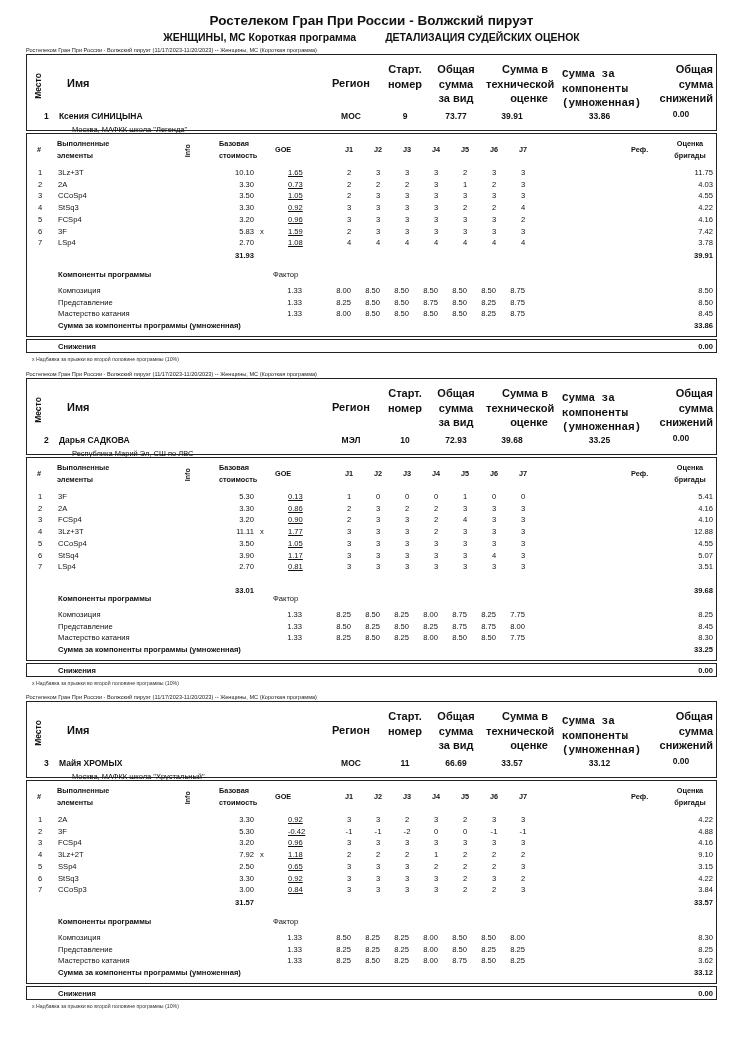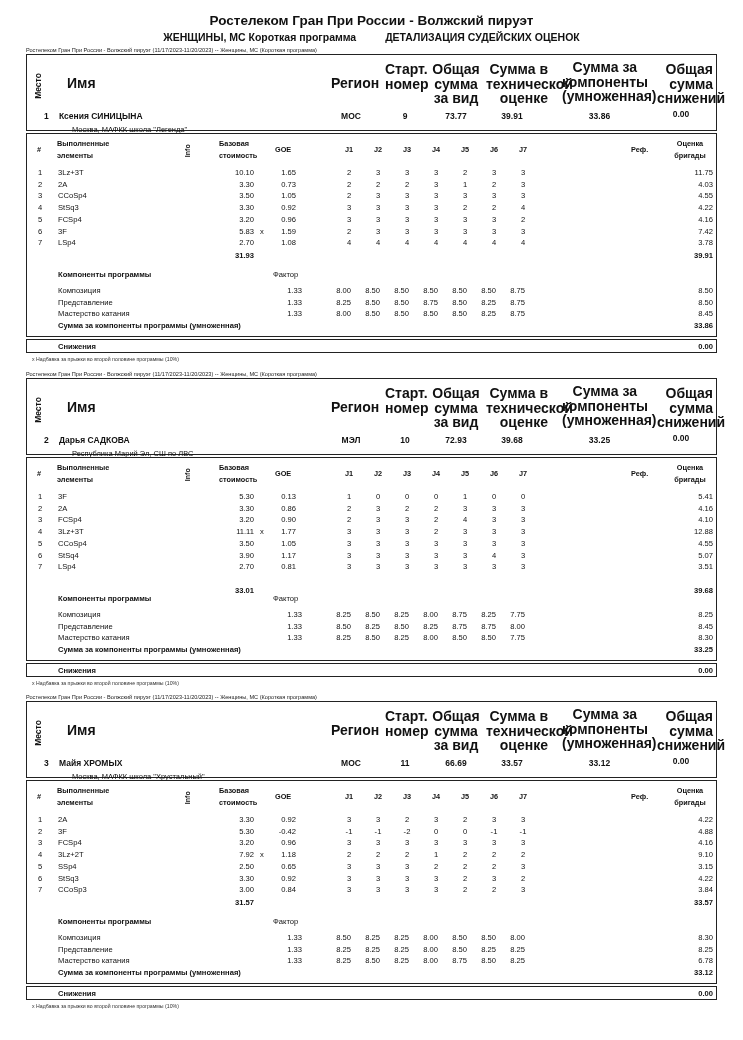--- a/index.html
+++ b/index.html
@@ -11,27 +11,27 @@
   .doc-subtitle span + span { margin-left: 26px; }
 
   .skater { position: absolute; left: 26px; width: 691px; }
   .s1 { top: 47px; } .s2 { top: 371px; } .s3 { top: 694px; }
 
   .event-line { position: absolute; top: 0; left: 0; font-size: 5.6px; white-space: nowrap; color: #222; }
 
   .hdr-box { position: absolute; top: 7px; left: 0; width: 691px; height: 77px; border: 1.5px solid #222; }
   .place-label { position: absolute; left: 3px; top: 14px; width: 14px; height: 36px; }
   .place-label span { position: absolute; left: -10px; top: 12px; width: 36px; transform: rotate(-90deg); font-weight: bold; font-size: 8.5px; text-align: center; }
-  .col-h { position: absolute; font-weight: bold; font-size: 14px; line-height: 14.5px; }
+  .col-h { position: absolute; font-weight: bold; font-size: 11px; line-height: 14.5px; }
   .col-h.name { left: 40px; top: 21px; }
   .col-h.region { left: 304px; top: 21px; width: 40px; text-align: center; }
   .col-h.start { left: 358px; top: 7px; width: 40px; text-align: center; }
   .col-h.total { left: 404px; top: 7px; width: 50px; text-align: center; }
   .col-h.tes { left: 459px; top: 7px; width: 62px; text-align: right; }
-  .col-h.pcs { left: 535px; top: 5px; width: 75px; text-align: right; }
+  .col-h.pcs { left: 535px; top: 12px; width: 75px; text-align: left; font-family: Liberation Mono, monospace; }
   .col-h.ded { left: 630px; top: 7px; width: 56px; text-align: right; }
 
   .sk-val { position: absolute; top: 56px; font-weight: bold; font-size: 8.5px; }
   .sk-place { left: 17px; }
   .sk-name { left: 32px; }
   .sk-region { left: 304px; width: 40px; text-align: center; }
   .sk-start { left: 368px; width: 20px; text-align: center; }
   .sk-total { left: 404px; width: 50px; text-align: center; }
   .sk-tes { left: 459px; width: 52px; text-align: center; }
   .sk-pcs { left: 535px; width: 75px; text-align: center; }
@@ -49,21 +49,21 @@
   .h-j { top: 10px; width: 20px; text-align: center; }
   .h-ref { left: 604px; top: 10px; }
   .h-panel { left: 640px; top: 4px; text-align: center; width: 46px; }
 
   .row { position: absolute; left: 0; width: 691px; height: 12px; font-size: 7.6px; line-height: 12px; }
   .row > span { position: absolute; top: 0; }
   .c-num { left: 11px; }
   .c-elem { left: 31px; }
   .c-base { left: 190px; width: 37px; text-align: right; }
   .c-x { left: 233px; }
-  .c-goe { left: 239px; width: 30px; text-align: right; }
+  .c-goe { left: 261px; width: 30px; text-align: left; text-decoration: underline; }
   .c-j { width: 20px; text-align: center; }
   .c-panel { left: 640px; width: 46px; text-align: right; }
   .row.bold { font-weight: bold; }
 
   .comp-title { position: absolute; left: 31px; font-weight: bold; font-size: 7.6px; }
   .fact-title { position: absolute; left: 246px; font-size: 7.6px; }
   .c-fact { left: 245px; width: 30px; text-align: right; }
   .c-pj { width: 22px; text-align: right; }
   .pcs-sum { position: absolute; left: 31px; font-weight: bold; font-size: 7.6px; }
   .pcs-sum-val { position: absolute; left: 640px; width: 46px; text-align: right; font-weight: bold; font-size: 7.6px; }
@@ -758,21 +758,21 @@
           <div class="row" style="top: 174.3px;">
             <span class="c-elem">Мастерство катания</span>
             <span class="c-fact">1.33</span>
             <span class="c-pj" style="left: 302px;">8.25</span>
             <span class="c-pj" style="left: 331px;">8.50</span>
             <span class="c-pj" style="left: 360px;">8.25</span>
             <span class="c-pj" style="left: 389px;">8.00</span>
             <span class="c-pj" style="left: 418px;">8.75</span>
             <span class="c-pj" style="left: 447px;">8.50</span>
             <span class="c-pj" style="left: 476px;">8.25</span>
-            <span class="c-panel">6.78</span>
+            <span class="c-panel">3.62</span>
           </div>
           <span class="pcs-sum" style="top: 187px;">Сумма за компоненты программы (умноженная)</span>
           <span class="pcs-sum-val" style="top: 187px;">33.12</span>
         </div>
     </div>
 
     <div class="ded-box">
       <span class="ded-label">Снижения</span>
       <span class="ded-val">0.00</span>
     </div>

